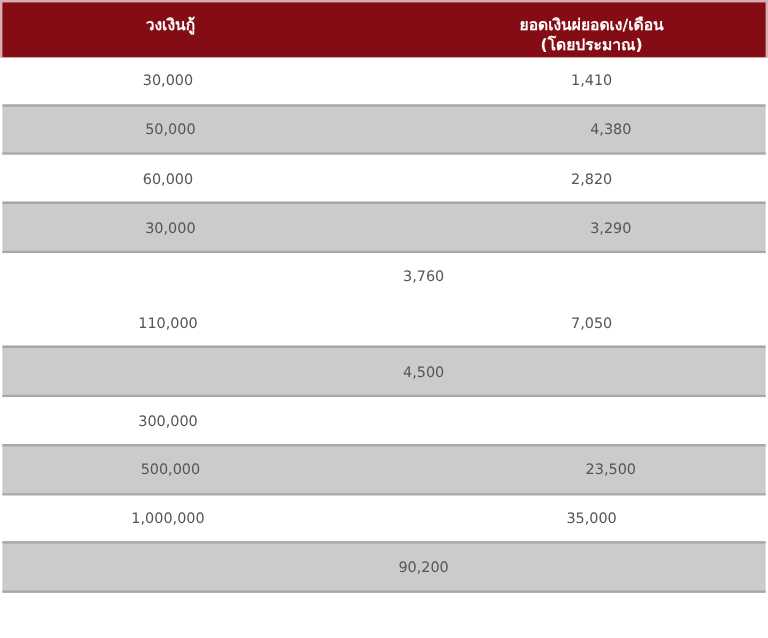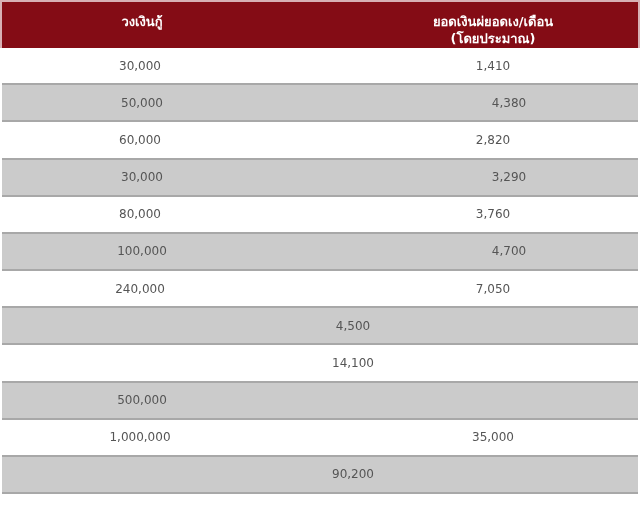--- a/index.html
+++ b/index.html
@@ -87,39 +87,35 @@
       </div>
       <div class="row">
         <div class="cell col1">60,000</div>
         <div class="cell col2">2,820</div>
       </div>
       <div class="row alt">
         <div class="cell col1">30,000</div>
         <div class="cell col2">3,290</div>
       </div>
       <div class="row">
-        <div class="cell col1">80,000</div>
         <div class="cell col2">3,760</div>
       </div>
-      <div class="row alt">
-        <div class="cell col1">100,000</div>
-        <div class="cell col2">4,700</div>
-      </div>
       <div class="row">
-        <div class="cell col1">240,000</div>
+        <div class="cell col1">110,000</div>
         <div class="cell col2">7,050</div>
       </div>
       <div class="row alt">
         <div class="cell col2">4,500</div>
       </div>
       <div class="row">
-        <div class="cell col2">14,100</div>
+        <div class="cell col1">300,000</div>
       </div>
       <div class="row alt">
         <div class="cell col1">500,000</div>
+        <div class="cell col2">23,500</div>
       </div>
       <div class="row">
         <div class="cell col1">1,000,000</div>
         <div class="cell col2">35,000</div>
       </div>
       <div class="row alt">
         <div class="cell col2">90,200</div>
       </div>
     </div>
 </div>

